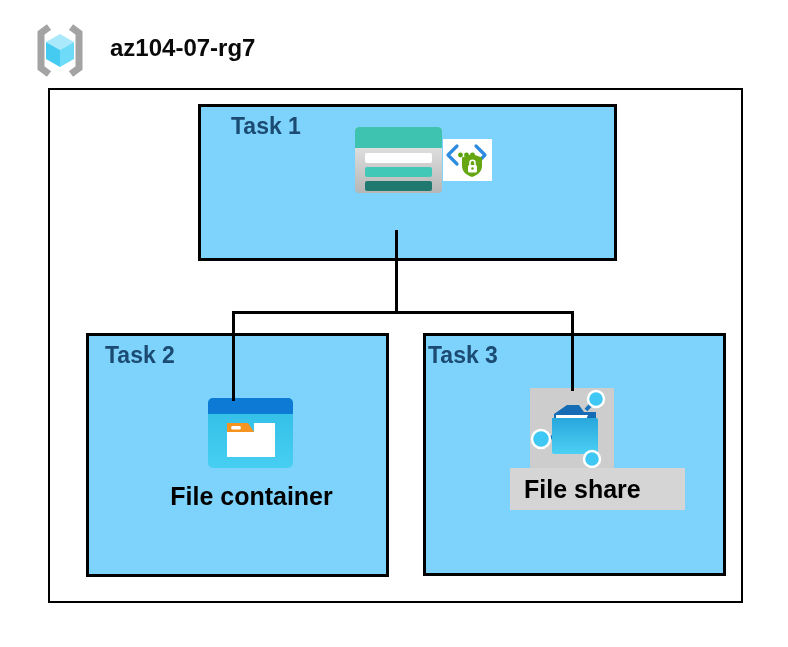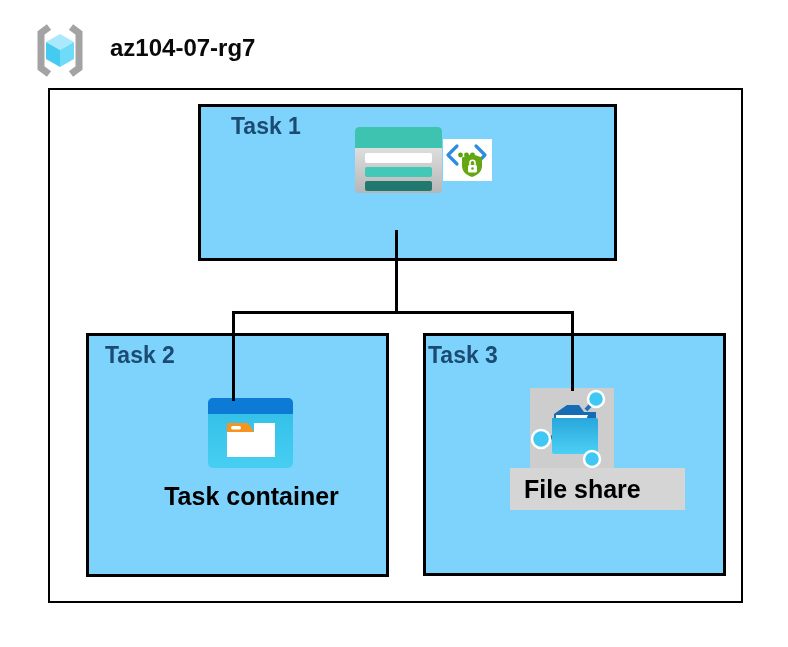--- a/index.html
+++ b/index.html
@@ -137,21 +137,21 @@
             <stop offset="1" stop-color="#47cff2"></stop>
         </linearGradient>
       </defs>
       <rect width="85" height="70" rx="5" fill="url(#bgrad)"></rect>
       <path d="M5 0 h75 a5 5 0 0 1 5 5 v11 H0 V5 a5 5 0 0 1 5 -5 z" fill="#0d7ad5"></path>
       <path d="M46 25 H67 V59 H19 V34 H46 Z" fill="#ffffff"></path>
       <path d="M19 25 h21 l6 9 H19 z" fill="#f5951f"></path>
       <rect x="23" y="28" width="10" height="3.4" rx="1.7" fill="#ffffff"></rect>
     </svg>
 
-    <div class="caption t2-caption">Task container</div>
+    <div class="caption t2-caption">File container</div>
   </div>
 
   <div class="task-box task3">
     <div class="task-label t3-label">Task 3</div>
 
     <div class="fs-square">
       <svg class="fs-svg" viewBox="0 0 84 80">
         <defs>
           <linearGradient id="fgrad" x1="0" y1="0" x2="0" y2="1">
             <stop offset="0" stop-color="#28a7dc"></stop>

